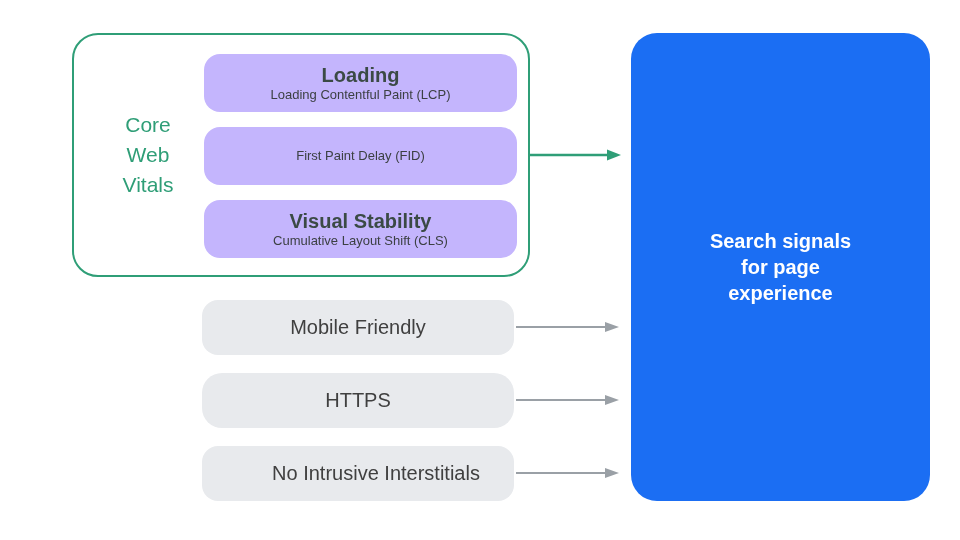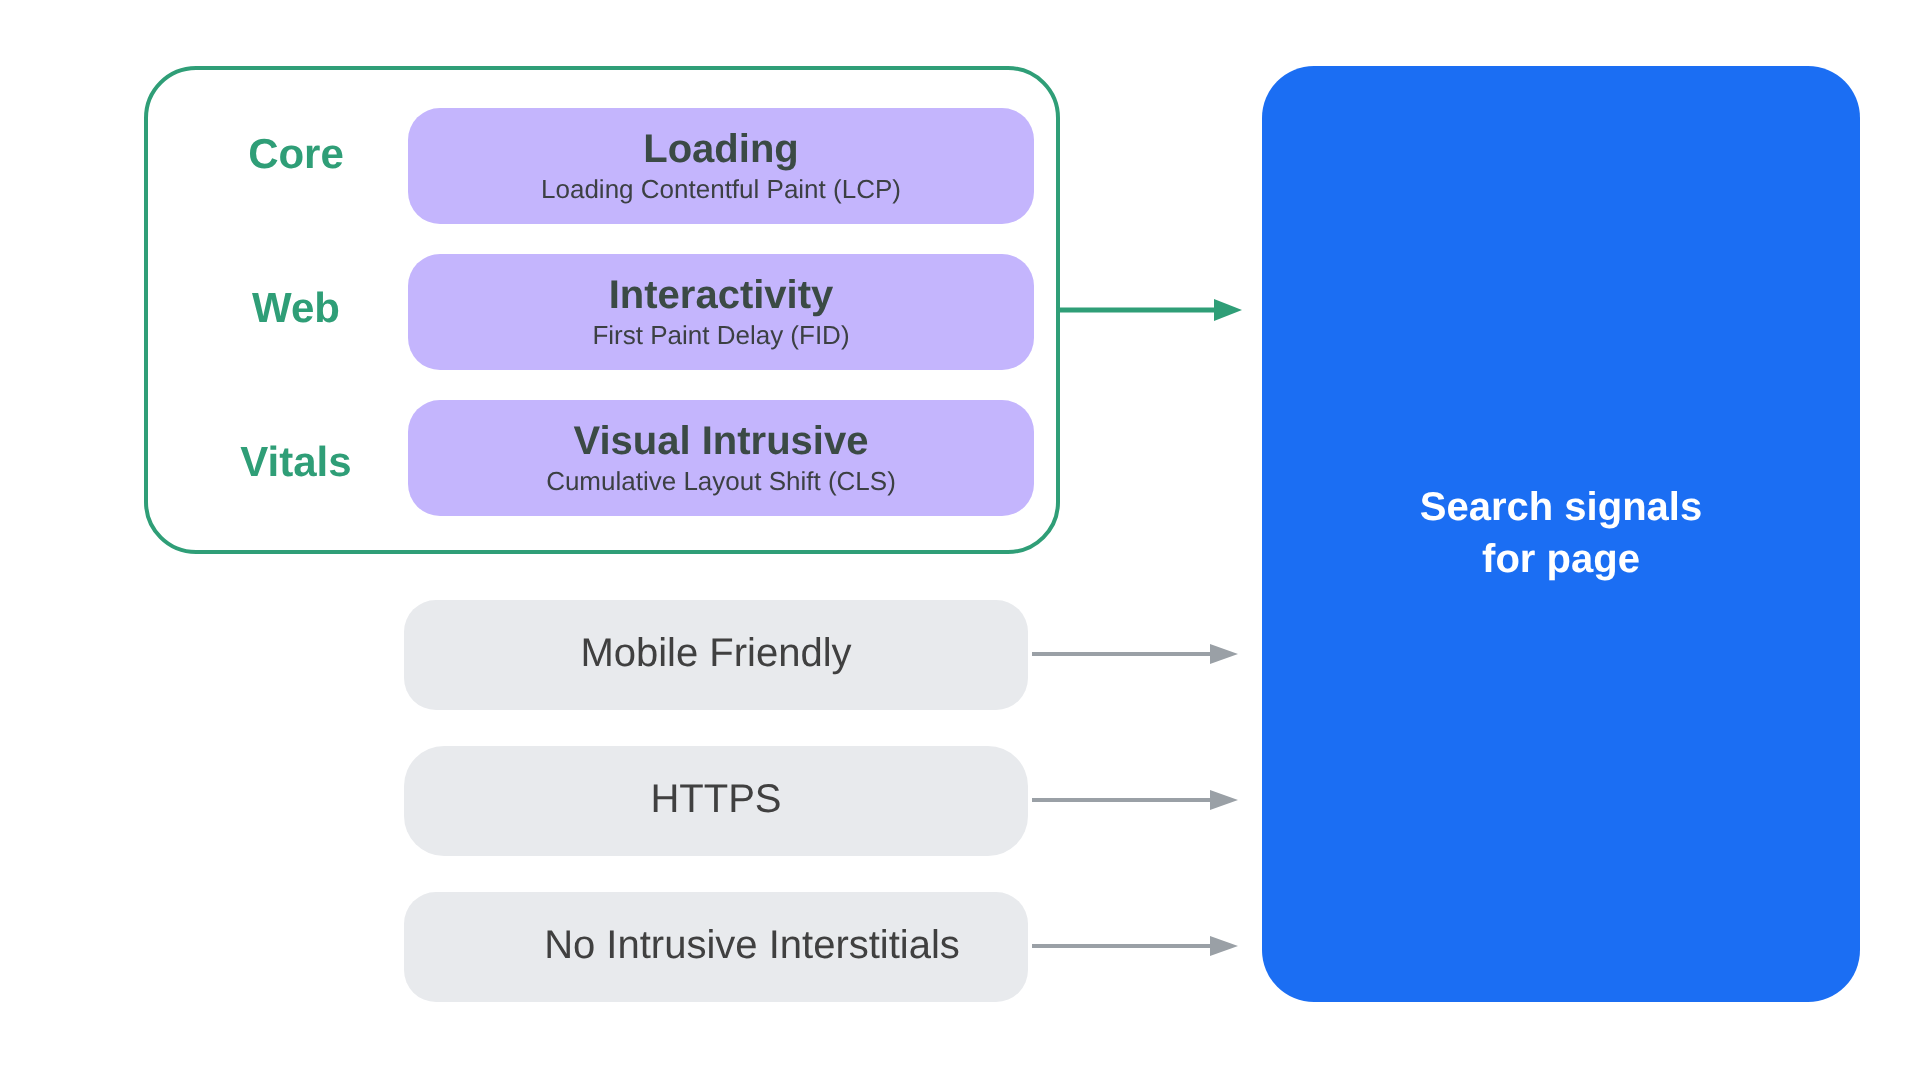--- a/index.html
+++ b/index.html
@@ -10,23 +10,22 @@
   
   .cwv-container {
     position: absolute; left: 72px; top: 33px;
     width: 458px; height: 244px;
     border: 2px solid #2f9e77; border-radius: 26px;
     background: #ffffff;
   }
   .cwv-label {
     position: absolute; left: 18px; top: 0; bottom: 0; width: 112px;
     display: flex; flex-direction: column; align-items: center; justify-content: center;
-    color: #2f9e77; font-size: 21px; font-weight: 700; line-height: 30px;
+    color: #2f9e77; font-size: 21px; font-weight: 400; line-height: 30px;
     text-align: center;
-    gap: 47px;
   }
   .vitals-col {
     position: absolute; left: 130px; top: 19px; width: 313px;
     display: flex; flex-direction: column; gap: 15px;
   }
   .vital-box {
     height: 58px; border-radius: 16px; background: #c4b5fd;
     display: flex; flex-direction: column; align-items: center; justify-content: center;
   }
   .vital-title { color: #3b4a45; font-size: 20px; font-weight: 700; line-height: 24px; }
@@ -69,25 +68,24 @@
       <span>Core</span>
       <span>Web</span>
       <span>Vitals</span>
     </div>
     <div class="vitals-col">
       <div class="vital-box">
         <div class="vital-title">Loading</div>
         <div class="vital-sub">Loading Contentful Paint (LCP)</div>
       </div>
       <div class="vital-box">
-        <div class="vital-title">Interactivity</div>
         <div class="vital-sub">First Paint Delay (FID)</div>
       </div>
       <div class="vital-box">
-        <div class="vital-title">Visual Intrusive</div>
+        <div class="vital-title">Visual Stability</div>
         <div class="vital-sub">Cumulative Layout Shift (CLS)</div>
       </div>
     </div>
   </div>
 
   <div class="signal-box signal-1">
     <span>Mobile Friendly</span>
   </div>
   <div class="signal-box signal-2">
     <span>HTTPS</span>
@@ -109,15 +107,16 @@
     <polygon points="89,5 103,10 89,15" fill="#9aa0a6"></polygon>
   </svg>
   <svg class="arrow arrow-gray-3" width="104" height="20">
     <line x1="0" y1="10" x2="90" y2="10" stroke="#9aa0a6" stroke-width="2"></line>
     <polygon points="89,5 103,10 89,15" fill="#9aa0a6"></polygon>
   </svg>
 
   <div class="result-box">
     <span>Search signals</span>
     <span>for page</span>
+    <span>experience</span>
   </div>
 
 </div>
 
 </body></html>

